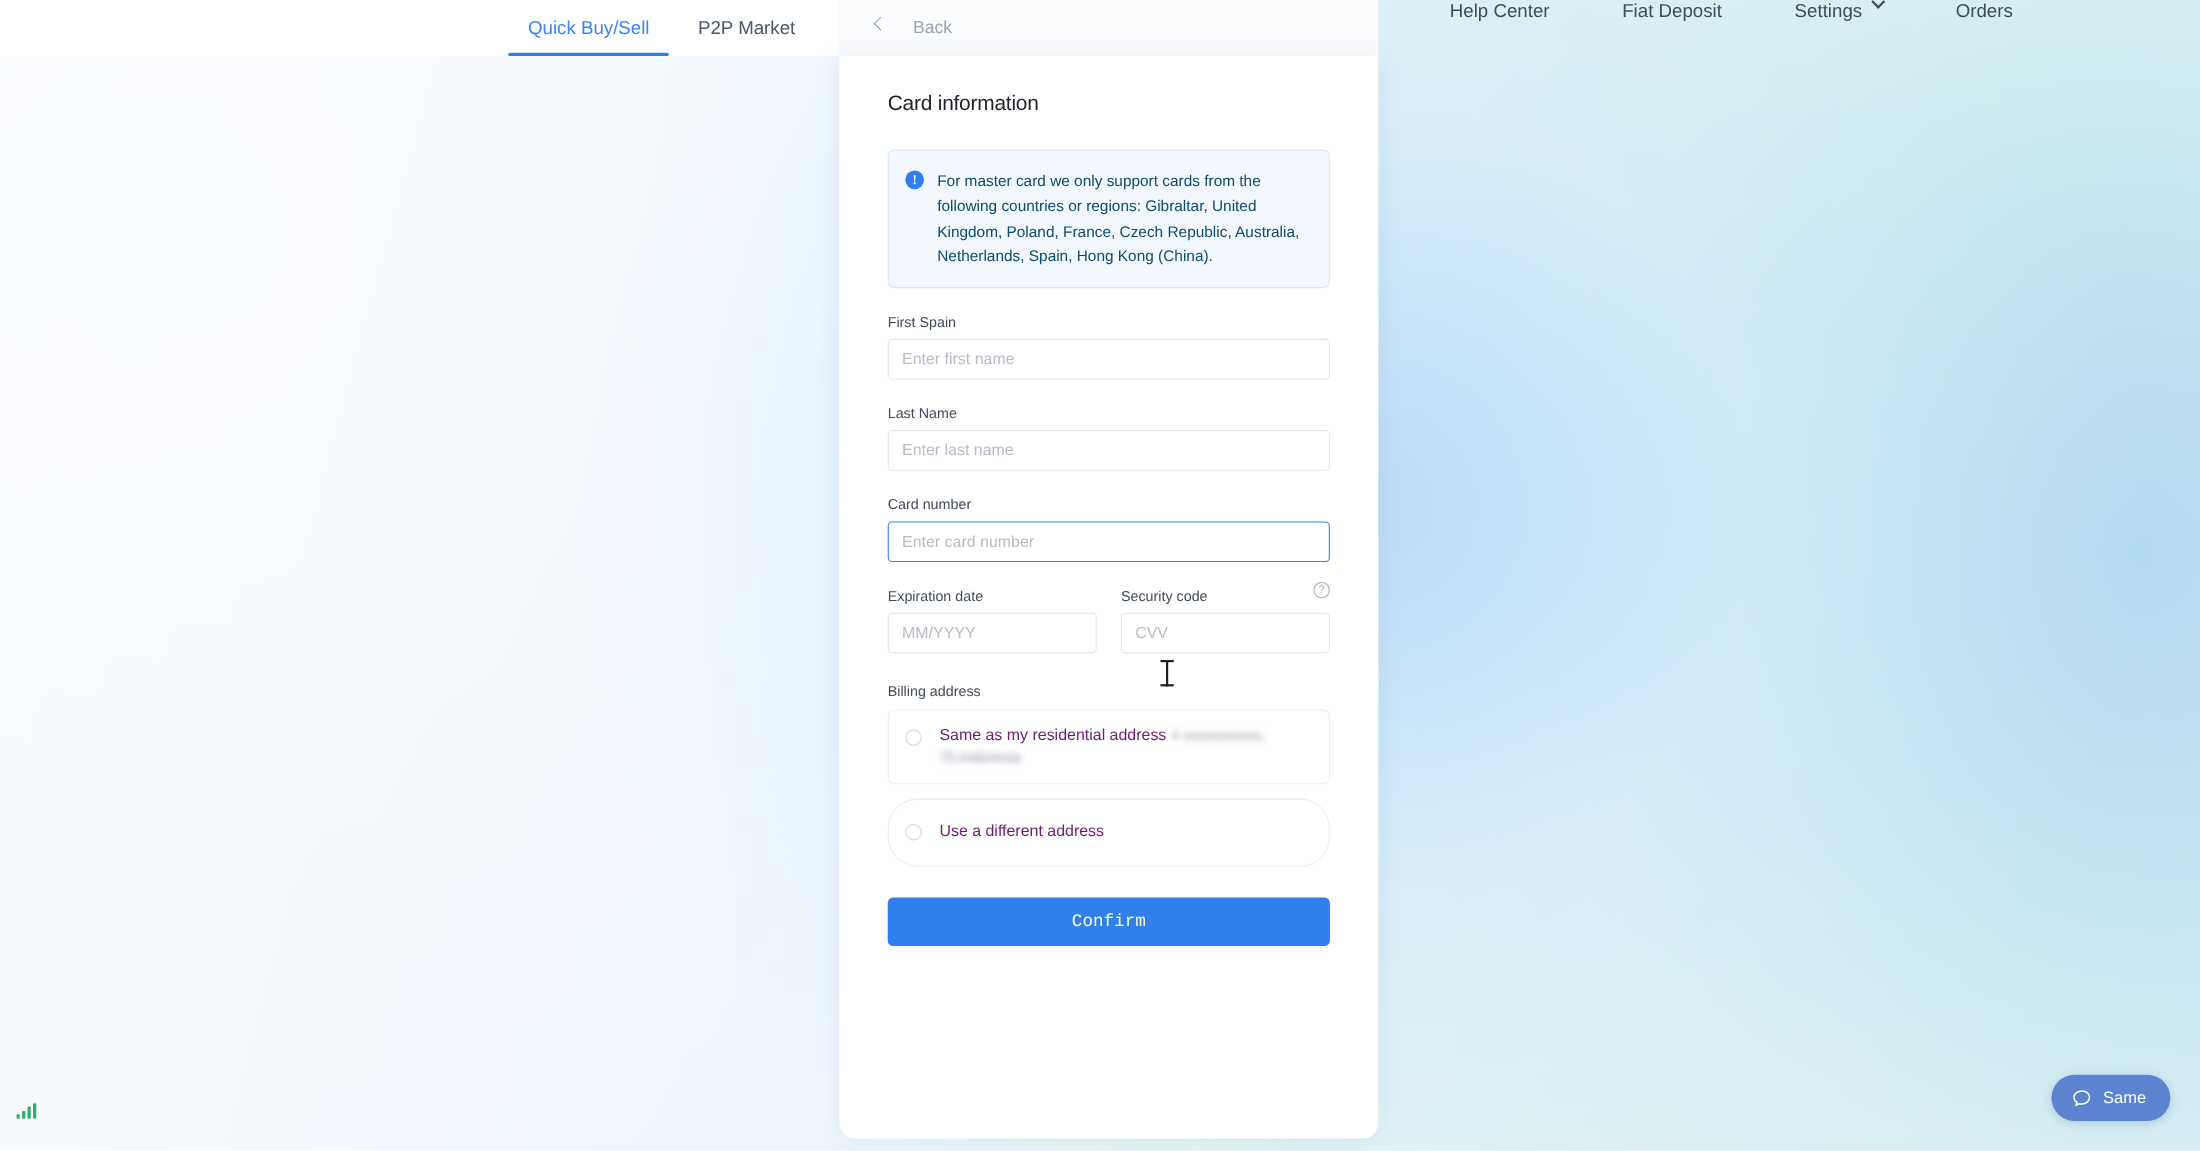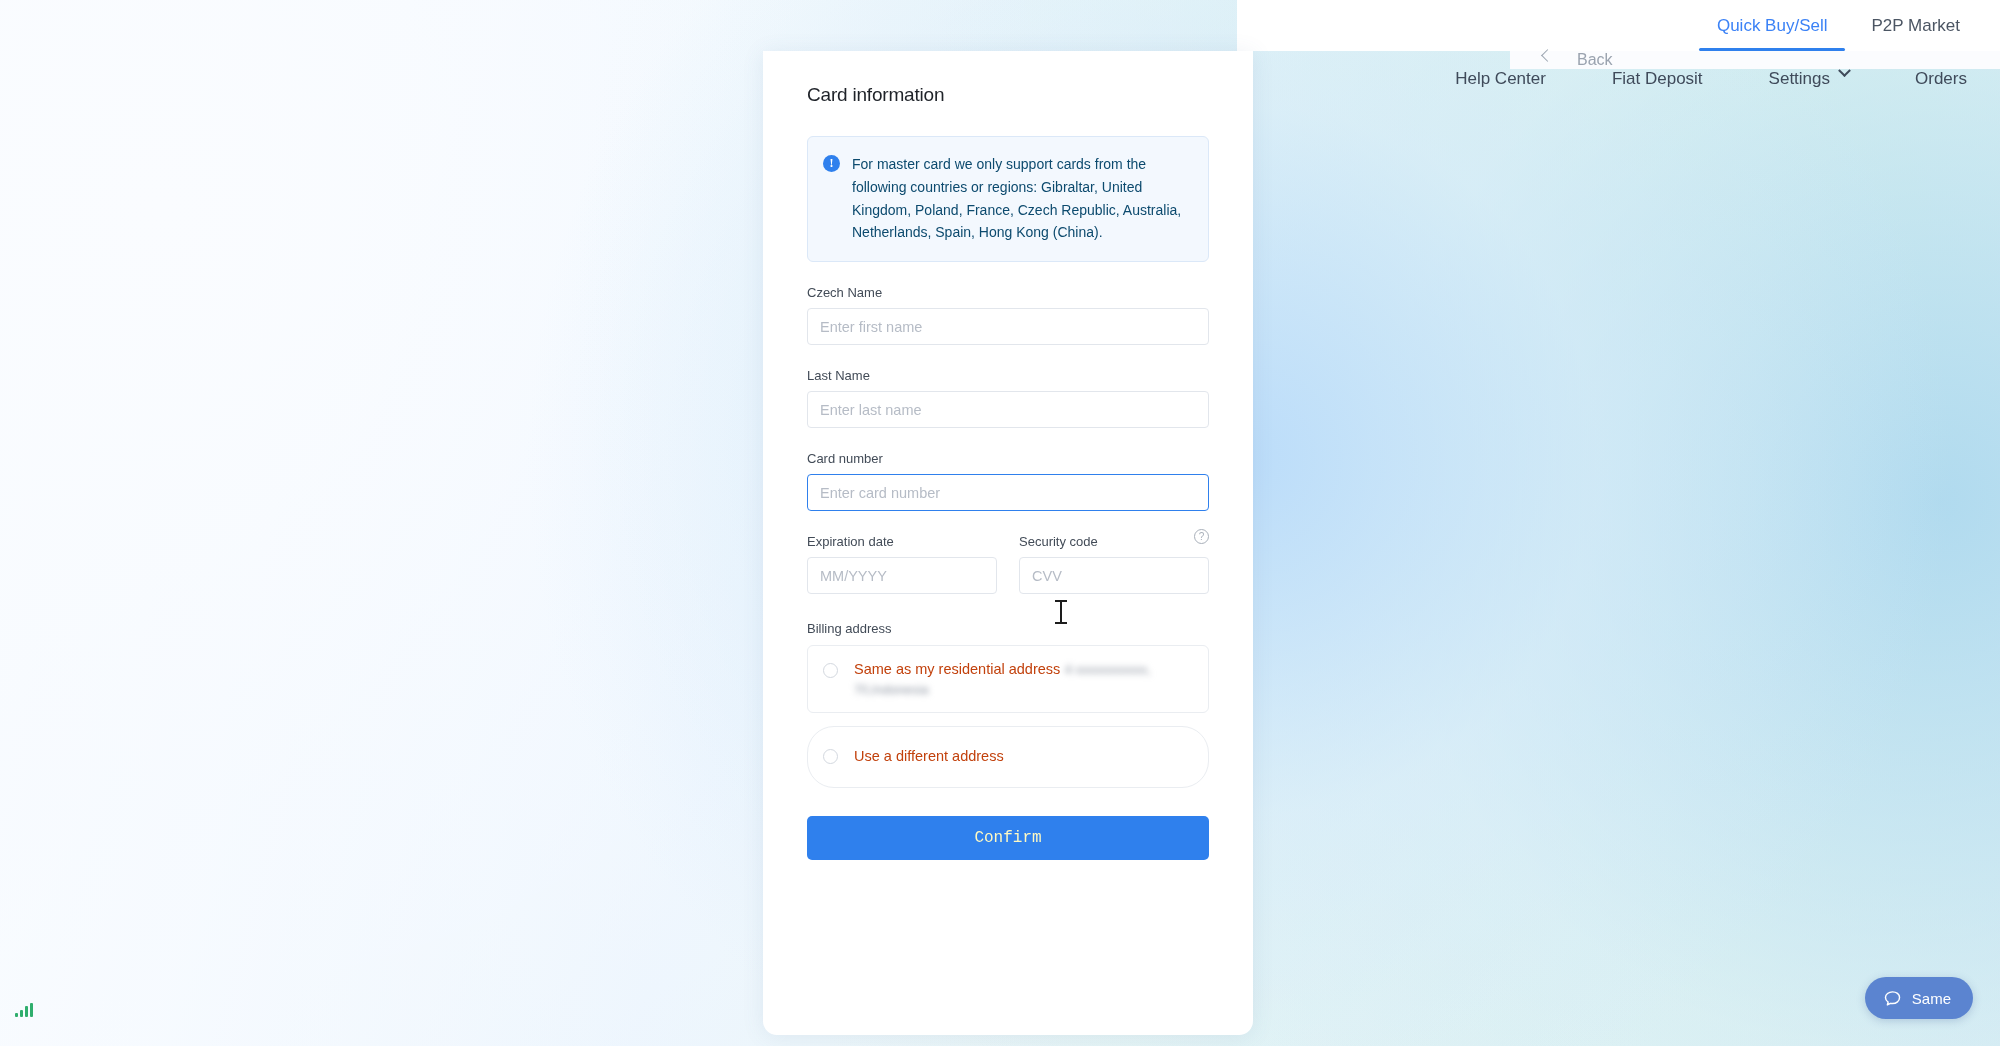--- a/index.html
+++ b/index.html
@@ -32,21 +32,20 @@
   
   .topbar {
     position: absolute;
     top: 0; left: 0;
     width: 2000px;
     height: 51px;
     display: flex;
     align-items: flex-end;
     z-index: 5;
     pointer-events: none;
-    flex-direction: column;
   }
 
   .topbar-left {
     width: 763px;
     height: 51px;
     background: #ffffff;
     display: flex;
     align-items: center;
     justify-content: flex-end;
     padding-right: 18px;
@@ -254,21 +253,21 @@
     width: 15px; height: 15px;
     border: 1.3px solid #d3d8df;
     border-radius: 50%;
     background: #fff;
     margin-top: 3px;
   }
   .radio-card.single .radio { margin-top: 0; }
   .radio-body { flex: 1; }
   .radio-title {
     font-size: 14.5px;
-    color: #c2410c;
+    color: #701a75;
     line-height: 1.35;
   }
   .radio-sub {
     font-size: 13px;
     color: #8b93a0;
     margin-top: 4px;
     filter: blur(3.1px);
     user-select: none;
   }
 
@@ -395,21 +394,21 @@
 <div class="modal">
 
   <div class="modal-title">Card information</div>
 
   <div class="info-banner">
     <div class="info-icon">!</div>
     <div class="info-text">For master card we only support cards from the following countries or regions: Gibraltar, United Kingdom, Poland, France, Czech Republic, Australia, Netherlands, Spain, Hong Kong (China).</div>
   </div>
 
   <div class="field">
-    <label class="field-label">Czech Name</label>
+    <label class="field-label">First Spain</label>
     <input class="input" type="text" placeholder="Enter first name" style="">
   </div>
 
 
   <div class="field">
     <label class="field-label">Last Name</label>
     <input class="input" type="text" placeholder="Enter last name" style="">
   </div>
 
   <div class="field">

